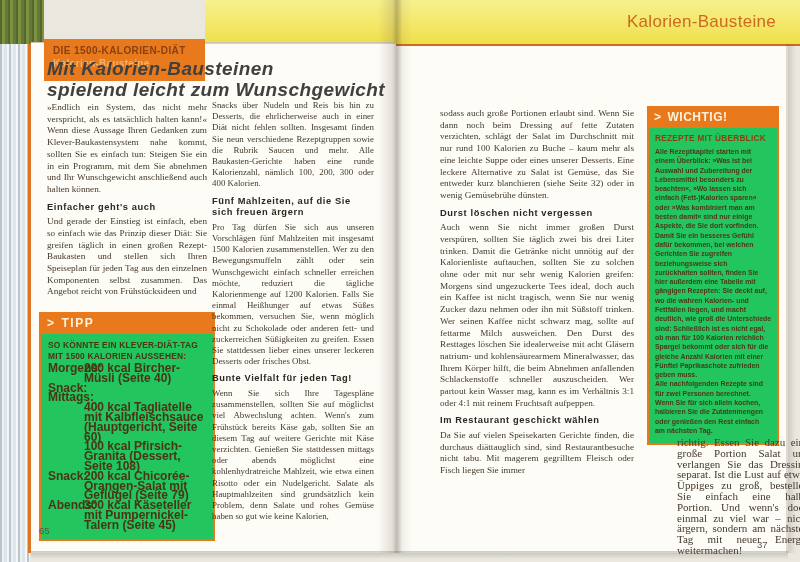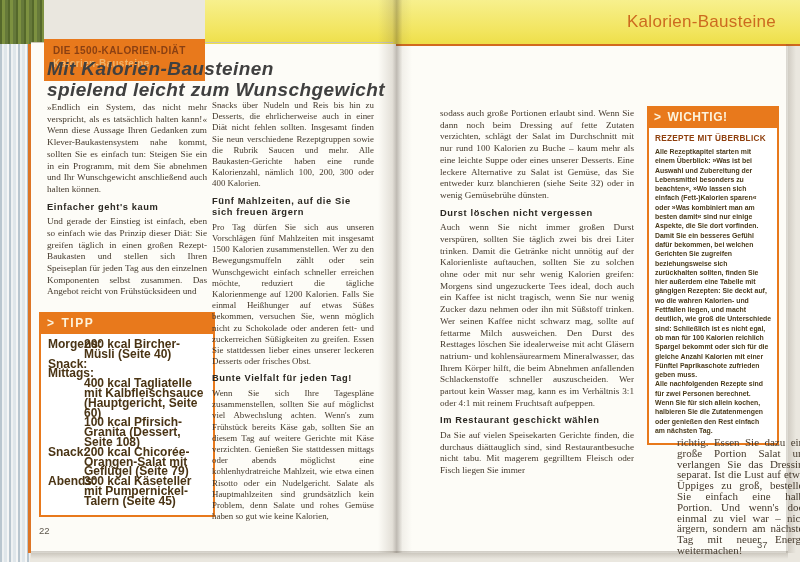--- a/index.html
+++ b/index.html
@@ -48,21 +48,21 @@
     line-height:11.6px;letter-spacing:0.6px;color:#2b2822;margin:6px 0 3px;text-align:left;}
   .col1{left:47px;top:102px;width:160px;}
   .col2{left:212px;top:100px;width:162px;font-size:8.9px;line-height:11.2px;}
   .rcol1{left:440px;top:108px;width:194px;}
   .rcol2{left:677px;top:437px;width:132px;font-size:11px;line-height:10.8px;}
   
   .box{z-index:4;box-sizing:border-box;}
   .box-header{background:#e8791c;color:#fdf3dc;font-weight:bold;
     padding:4px 8px;display:flex;align-items:center;}
   .chev{margin-right:6px;}
-  .box-body{background:#ffffff;border:2px solid #e8791c;border-top:none;}
+  .box-body{background:#22c55e;border:2px solid #e8791c;border-top:none;}
   .tipp{left:39px;top:312px;width:176px;}
   .tipp .box-header{font-size:12px;letter-spacing:1.5px;}
   .tipp .box-body{padding:6px 7px 8px;}
   .tipp-title{font-weight:bold;font-size:8.4px;line-height:10.5px;letter-spacing:0.2px;
     color:#4a3414;margin-bottom:3px;}
   .trow{display:flex;font-weight:bold;font-size:12px;line-height:9.8px;color:#4a3414;}
   .trow .lbl{width:36px;flex:none;}
   .trow .txt{flex:1;}
   .wichtig{left:647px;top:106px;width:132px;}
   .wichtig .box-header{font-size:12px;letter-spacing:0.5px;padding:4px 7px;}
@@ -95,30 +95,31 @@
   </div>
   <div class="abs right-header">Kalorien-Bausteine</div>
 
   <div class="abs title">
     <div>Mit Kalorien-Bausteinen</div>
     <div>spielend leicht zum Wunschgewicht</div>
   </div>
 
   <div class="abs col col1">
     <p>»Endlich ein System, das nicht mehr verspricht, als es tatsächlich halten kann!« Wenn diese Aussage Ihren Gedanken zum Klever-Baukastensystem nahe kommt, sollten Sie es einfach tun: Steigen Sie ein in ein Programm, mit dem Sie abnehmen und Ihr Wunschgewicht anschließend auch halten können.</p>
-    <div class="bh">Einfacher geht's kaum</div>
+    <div class="bh">Einfacher geht's auch</div>
     <p>Und gerade der Einstieg ist einfach, eben so einfach wie das Prinzip dieser Diät: Sie greifen täglich in einen großen Rezept-Baukasten und stellen sich Ihren Speiseplan für jeden Tag aus den einzelnen Komponenten selbst zusammen. Das Angebot reicht von Frühstücksideen und</p>
   </div>
 
   <div class="abs box tipp">
     <div class="box-header">
       <span class="chev">&gt;</span>
       <span>TIPP</span>
     </div>
     <div class="box-body">
+      <div class="tipp-title">SO KÖNNTE EIN KLEVER-DIÄT-TAG MIT 1500 KALORIEN AUSSEHEN:</div>
       <div class="trow">
         <span class="lbl">Morgens:</span>
         <span class="txt">200 kcal Bircher-Müsli (Seite 40)</span>
       </div>
       <div class="trow">
         <span class="lbl">Snack:</span>
       </div>
       <div class="trow">
         <span class="lbl">Mittags:</span>
       </div>
@@ -142,21 +143,21 @@
   </div>
 
   <div class="abs col col2">
     <p>Snacks über Nudeln und Reis bis hin zu Desserts, die ehrlicherweise auch in einer Diät nicht fehlen sollten. Insgesamt finden Sie neun verschiedene Rezeptgruppen sowie die Rubrik Saucen und mehr. Alle Baukasten-Gerichte haben eine runde Kalorienzahl, nämlich 100, 200, 300 oder 400 Kalorien.</p>
     <div class="bh">Fünf Mahlzeiten, auf die Sie sich freuen ärgern</div>
     <p>Pro Tag dürfen Sie sich aus unseren Vorschlägen fünf Mahlzeiten mit insgesamt 1500 Kalorien zusammenstellen. Wer zu den Bewegungsmuffeln zählt oder sein Wunschgewicht einfach schneller erreichen möchte, reduziert die tägliche Kalorienmenge auf 1200 Kalorien. Falls Sie einmal Heißhunger auf etwas Süßes bekommen, versuchen Sie, wenn möglich nicht zu Schokolade oder anderen fett- und zuckerreichen Süßigkeiten zu greifen. Essen Sie stattdessen lieber eines unserer leckeren Desserts oder frisches Obst.</p>
     <div class="bh">Bunte Vielfalt für jeden Tag!</div>
     <p>Wenn Sie sich Ihre Tagespläne zusammenstellen, sollten Sie auf möglichst viel Abwechslung achten. Wenn's zum Frühstück bereits Käse gab, sollten Sie an diesem Tag auf weitere Gerichte mit Käse verzichten. Genießen Sie stattdessen mittags oder abends möglichst eine kohlenhydratreiche Mahlzeit, wie etwa einen Risotto oder ein Nudelgericht. Salate als Hauptmahlzeiten sind grundsätzlich kein Problem, denn Salate und rohes Gemüse haben so gut wie keine Kalorien,</p>
   </div>
 
-  <div class="abs pn pn36">22</div>
+  <div class="abs pn pn36">65</div>
 
   <div class="abs col rcol1">
     <p>sodass auch große Portionen erlaubt sind. Wenn Sie dann noch beim Dressing auf fette Zutaten verzichten, schlägt der Salat im Durchschnitt mit nur rund 100 Kalorien zu Buche – kaum mehr als eine leichte Suppe oder eines unserer Desserts. Eine leckere Alternative zu Salat ist Gemüse, das Sie entweder kurz blanchieren (siehe Seite 32) oder in wenig Gemüsebrühe dünsten.</p>
     <div class="bh">Durst löschen nicht vergessen</div>
     <p>Auch wenn Sie nicht immer großen Durst verspüren, sollten Sie täglich zwei bis drei Liter trinken. Damit die Getränke nicht unnötig auf der Kalorienliste auftauchen, sollten Sie zu solchen ohne oder mit nur sehr wenig Kalorien greifen: Morgens sind ungezuckerte Tees ideal, doch auch ein Kaffee ist nicht tragisch, wenn Sie nur wenig Zucker dazu nehmen oder ihn mit Süßstoff trinken. Wer seinen Kaffee nicht schwarz mag, sollte auf fettarme Milch ausweichen. Den Durst des Resttages löschen Sie idealerweise mit acht Gläsern natrium- und kohlensäurearmem Mineralwasser, das Ihrem Körper hilft, die beim Abnehmen anfallenden Schlackenstoffe schneller auszuscheiden. Wer partout kein Wasser mag, kann es im Verhältnis 3:1 oder 4:1 mit reinem Fruchtsaft aufpeppen.</p>
     <div class="bh">Im Restaurant geschickt wählen</div>
     <p>Da Sie auf vielen Speisekarten Gerichte finden, die durchaus diättauglich sind, sind Restaurantbesuche nicht tabu. Mit magerem gegrilltem Fleisch oder Fisch liegen Sie immer</p>
   </div>
 
   <div class="abs box wichtig">

